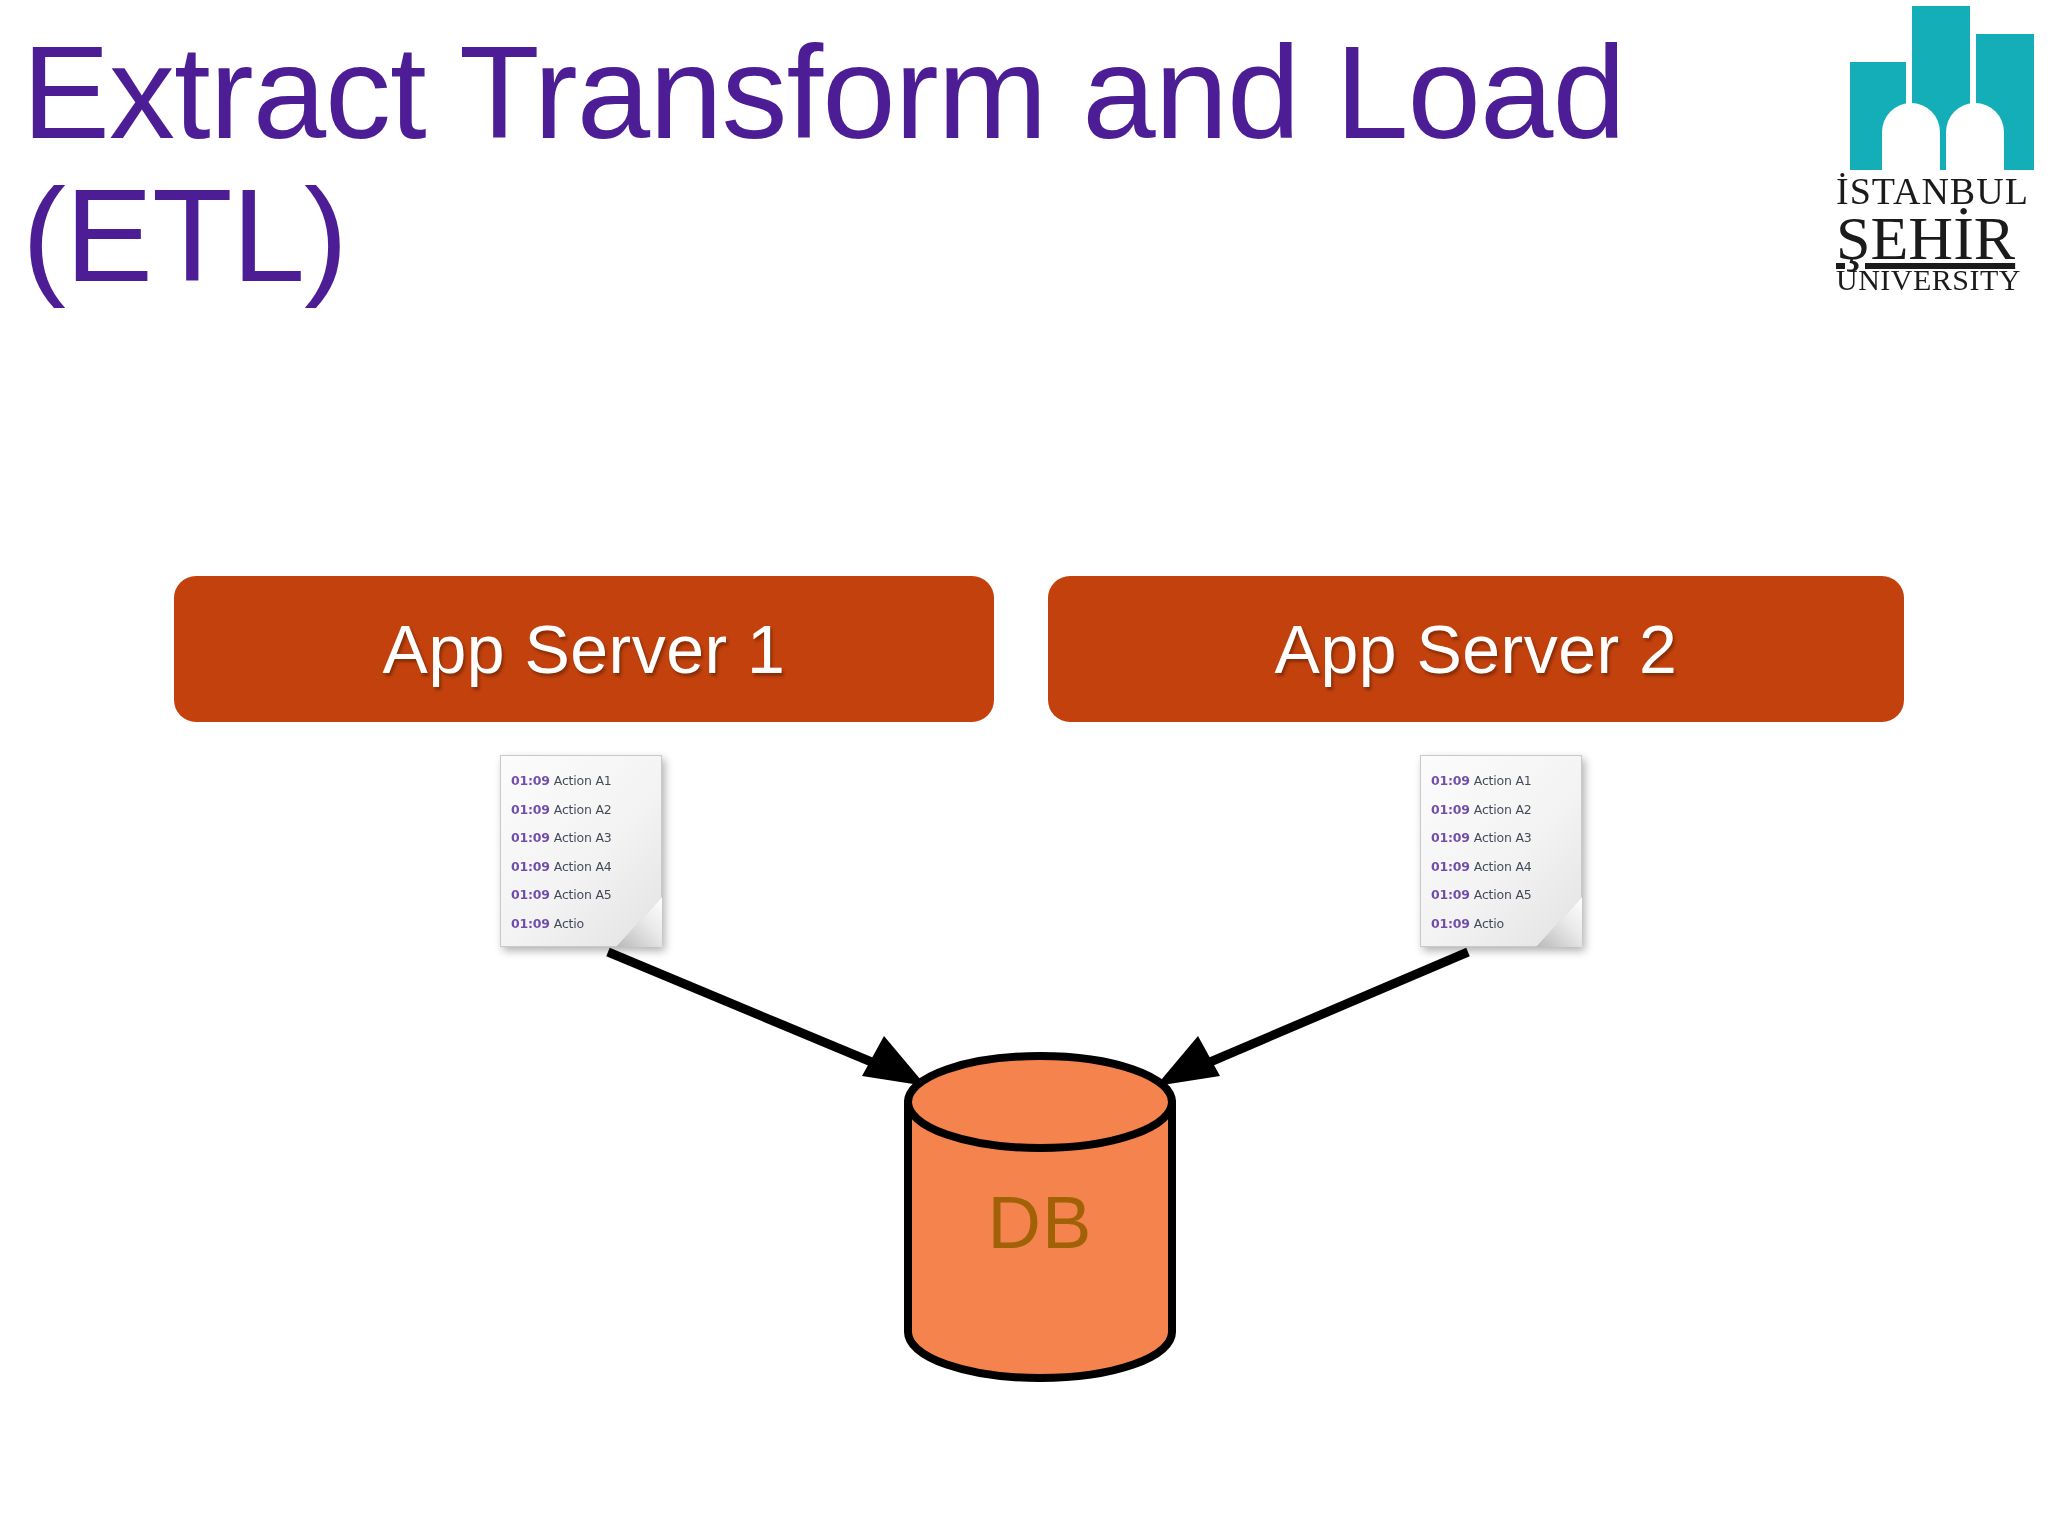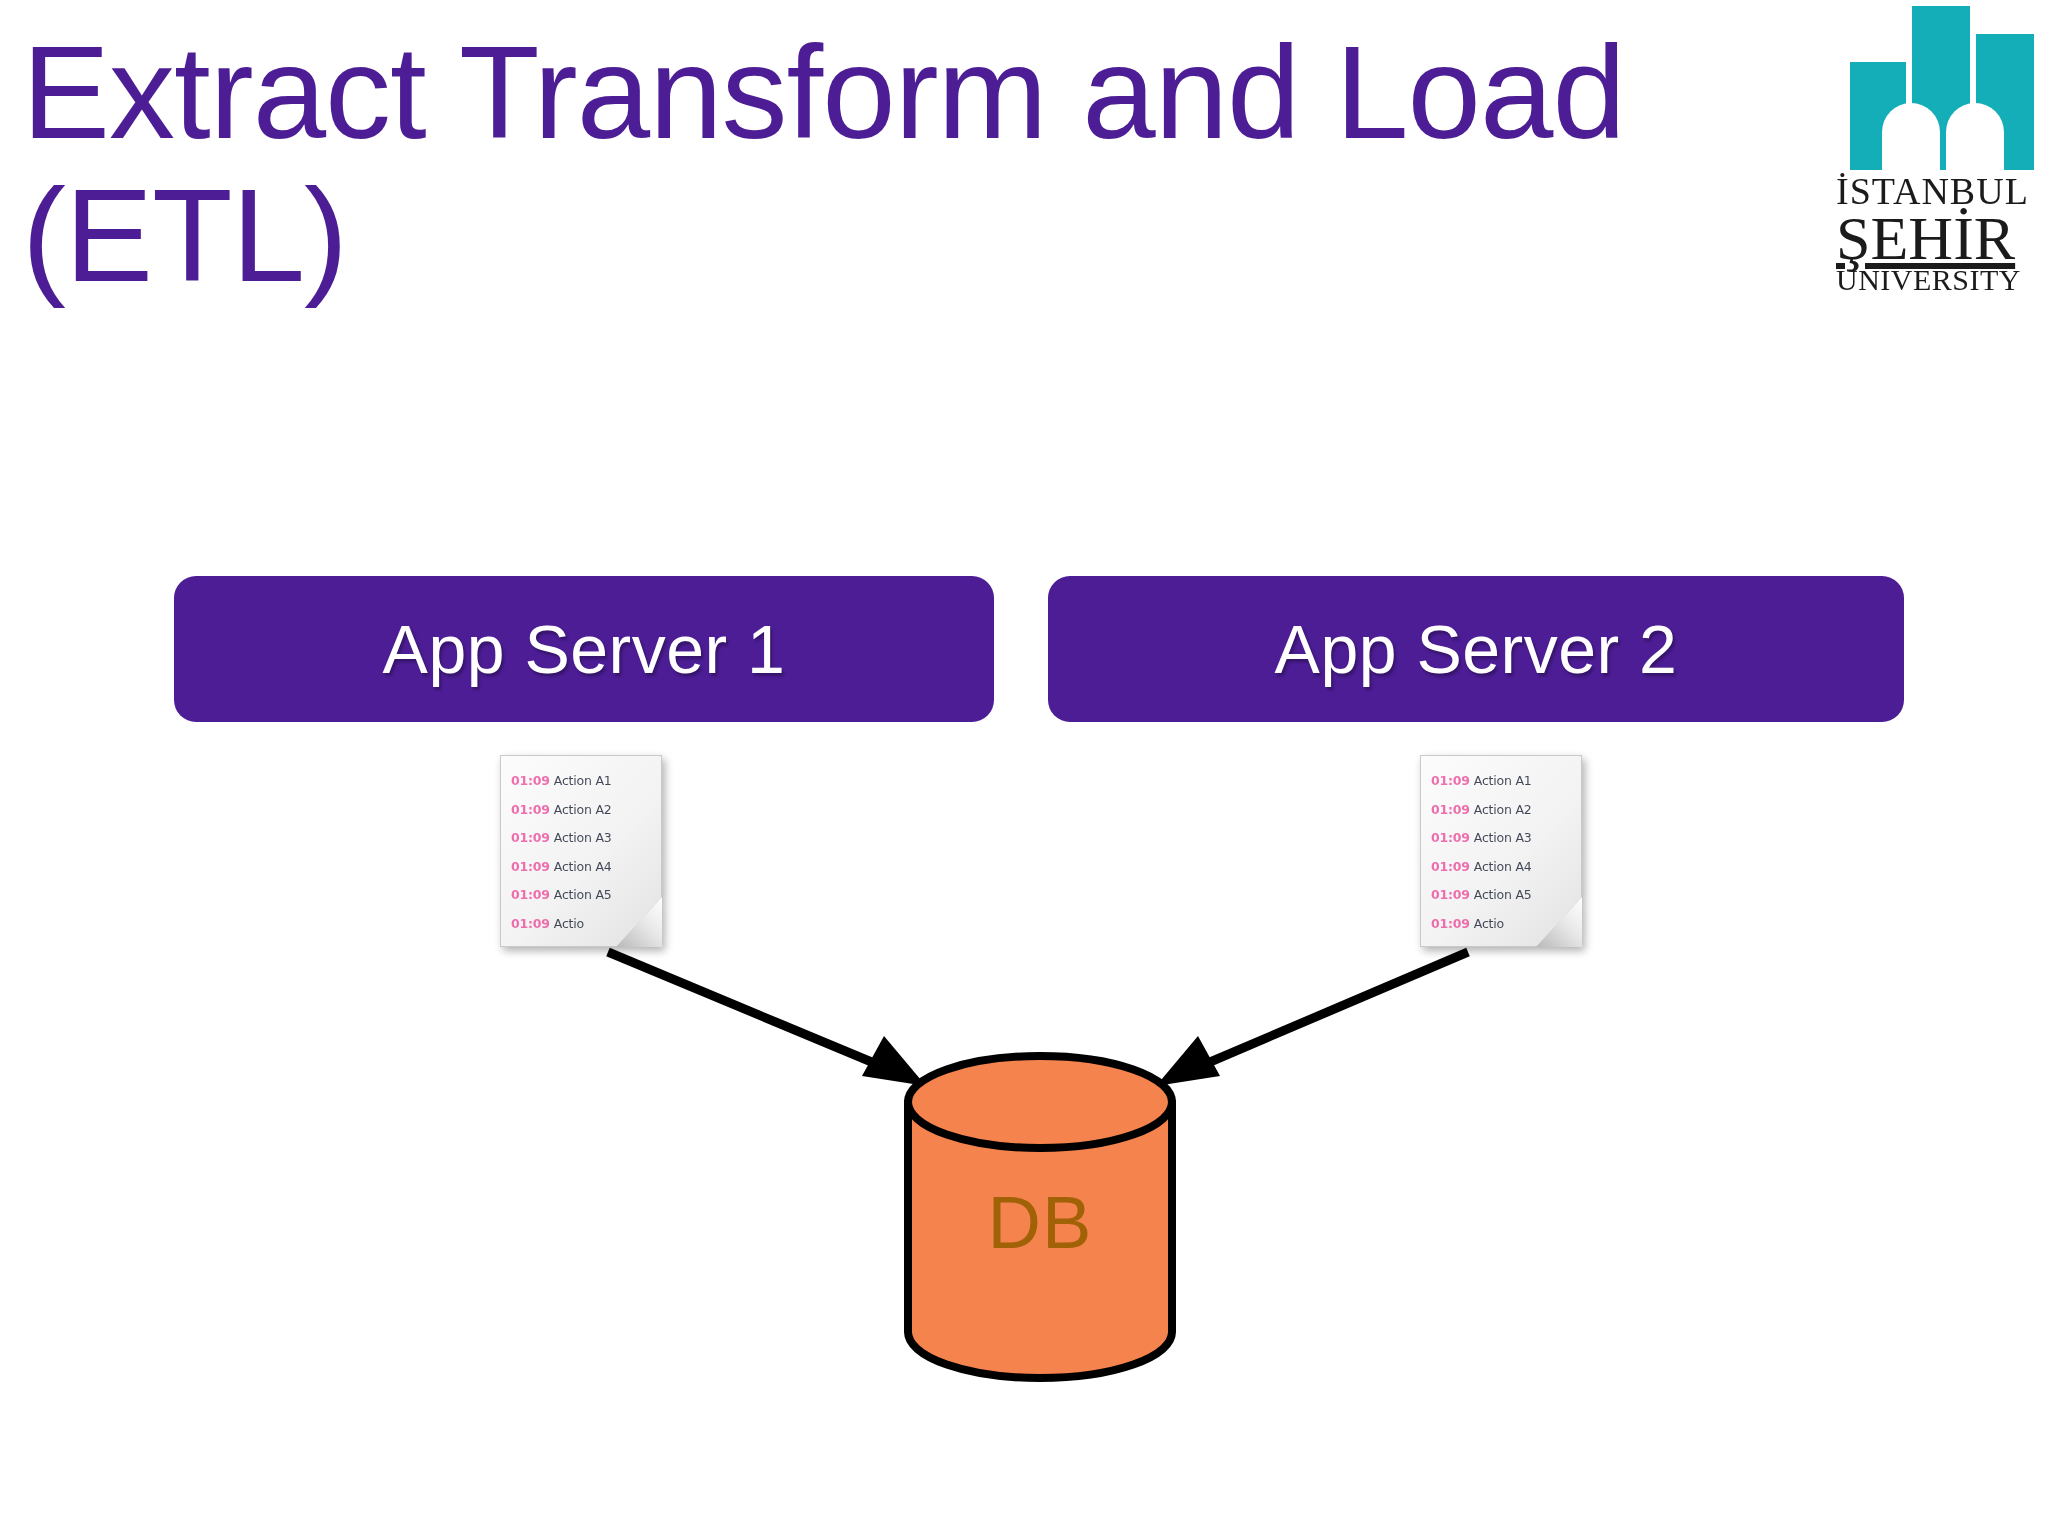--- a/index.html
+++ b/index.html
@@ -51,21 +51,21 @@
   .logo-line1 { font-size: 38px; letter-spacing: 1px; line-height: 1.0; }
   .logo-line2 { font-size: 62px; letter-spacing: 0px; line-height: 0.98; margin-top: -2px; text-decoration: underline; }
   .logo-line3 { font-size: 30px; letter-spacing: 0.5px; line-height: 1.0; margin-top: -4px; }
 
   
   .server-box {
     position: absolute;
     top: 576px;
     height: 146px;
     border-radius: 22px;
-    background: #4c1d95;
+    background: #c2410c;
     display: flex;
     align-items: center;
     justify-content: center;
   }
   #server-box-1 { left: 174px; width: 820px; }
   #server-box-2 { left: 1048px; width: 856px; }
   .server-label {
     color: #ffffff;
     font-size: 68px;
     font-weight: 400;
@@ -108,21 +108,21 @@
     top: 12px;
     right: 6px;
   }
   .log-line {
     font-family: "DejaVu Sans", sans-serif;
     font-size: 12.5px;
     line-height: 28.5px;
     white-space: nowrap;
     opacity: 0.78;
   }
-  .log-time { color: #ec4899; font-weight: bold; letter-spacing: -0.2px; }
+  .log-time { color: #4c1d95; font-weight: bold; letter-spacing: -0.2px; }
   .log-action { color: #0f172a; letter-spacing: -0.2px; }
 
   
   #diagram-svg {
     position: absolute;
     left: 0;
     top: 0;
     width: 2048px;
     height: 1536px;
     pointer-events: none;

